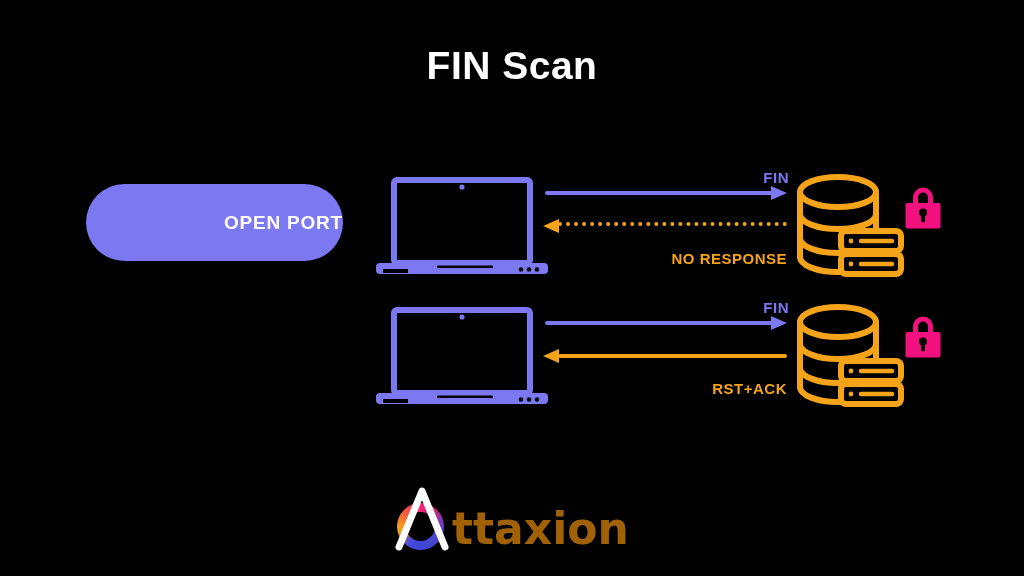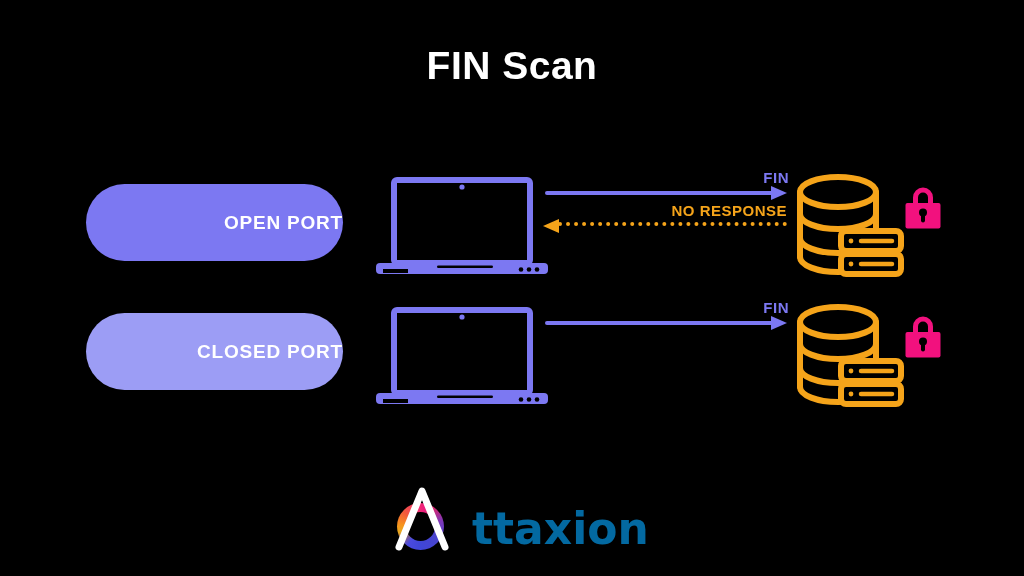--- a/index.html
+++ b/index.html
@@ -27,40 +27,40 @@
   .db-1{top:168px;} .db-2{top:298px;}
 
   .lock{position:absolute;left:903px;width:40px;height:46px;color:var(--pink);}
   .lock-1{top:184px;} .lock-2{top:313px;}
 
   .arrow-group{position:absolute;width:244px;height:30px;}
   .req{left:545px;} .resp{left:543px;}
   .req-1{top:170px;} .resp-1{top:203px;} .req-2{top:300px;} .resp-2{top:333px;}
   .arrow-label{width:100%;text-align:right;font-size:15px;font-weight:700;
     letter-spacing:.5px;line-height:16px;}
-  .purple-text{color:var(--purple);} .orange-text{color:var(--orange);}
+  .purple-text{color:var(--purple);} .orange-text{color:var(--orange);margin-top:48px;}
   .line{position:absolute;}
   .solid-right{left:0;top:21px;width:228px;height:4px;background:var(--purple);border-radius:2px;}
   .head-right{position:absolute;left:226px;top:15.5px;width:0;height:0;
     border-top:7.5px solid transparent;border-bottom:7.5px solid transparent;
     border-left:16px solid var(--purple);}
   .dotted-left{left:15px;top:19px;width:229px;height:0;border-top:4px dotted var(--orange);}
   .solid-left{left:15px;top:21px;width:229px;height:4px;background:var(--orange);border-radius:2px;}
   .head-left{position:absolute;left:0;top:15.5px;width:0;height:0;
     border-top:7.5px solid transparent;border-bottom:7.5px solid transparent;
     border-right:16px solid var(--orange);}
 
   .logo-ring{position:absolute;left:397px;top:503px;width:47px;height:47px;border-radius:50%;
     background:conic-gradient(from 180deg,
       #3f46d8 0deg,#4a4ae0 35deg,#9a6a60 60deg,#e8a81c 75deg,#f7941d 95deg,
       #f25c3a 130deg,#f23f63 160deg,#ee1e7e 190deg,#d6256e 215deg,
       #8038b8 255deg,#4a43cc 300deg,#3f46d8 360deg);}
   .logo-ring::after{content:"";position:absolute;inset:9px;background:#000;border-radius:50%;}
   .logo-a{position:absolute;left:391px;top:485px;width:62px;height:66px;}
-  .logo-text{position:absolute;left:472px;top:505px;color:#0369a1;font-size:44px;
+  .logo-text{position:absolute;left:452px;top:505px;color:#a16207;font-size:44px;
     font-weight:700;line-height:48px;font-family:"DejaVu Sans",sans-serif;letter-spacing:0;}
 </style>
 </head>
 <body>
 
 <div class="canvas">
 
   <h1 class="title">FIN Scan</h1>
 
   <div class="pill pill-open">
@@ -107,41 +107,43 @@
     <path d="M66 96 H97" stroke="currentColor" stroke-width="4.5" stroke-linecap="round"></path>
   </svg>
 
   <svg class="lock lock-1" viewBox="0 0 40 46">
     <path d="M12.5 21 V13.5 A7.5 7.5 0 0 1 27.5 13.5 V21" fill="none" stroke="currentColor" stroke-width="5"></path>
     <rect x="2.5" y="19" width="35" height="25.5" rx="2" fill="currentColor"></rect>
     <circle cx="20" cy="28.5" r="4" fill="#000"></circle>
     <rect x="18" y="30" width="4" height="8.5" rx="2" fill="#000"></rect>
   </svg>
 
-  <div class="pill pill-closed">
-    <span>CLOSED PORT</span>
-  </div>
 
   <svg class="laptop laptop-2" viewBox="0 0 175 106">
     <rect x="19" y="10" width="136" height="83" rx="3" fill="none" stroke="currentColor" stroke-width="6"></rect>
     <circle cx="87" cy="17" r="2.6" fill="currentColor"></circle>
     <rect x="1" y="93" width="172" height="11" rx="4" fill="currentColor"></rect>
     <rect x="8" y="99" width="25" height="4" fill="#000"></rect>
     <rect x="62" y="95.5" width="56" height="2.6" rx="1.3" fill="#000"></rect>
     <circle cx="146" cy="99.5" r="2.3" fill="#000"></circle>
     <circle cx="154" cy="99.5" r="2.3" fill="#000"></circle>
     <circle cx="162" cy="99.5" r="2.3" fill="#000"></circle>
   </svg>
 
   <div class="arrow-group req req-2">
     <div class="arrow-label purple-text">FIN</div>
     <div class="line solid-right"></div>
     <div class="head-right"></div>
   </div>
 
+  <div class="arrow-group resp resp-2">
+    <div class="arrow-label orange-text">RST+ACK</div>
+    <div class="line solid-left"></div>
+    <div class="head-left"></div>
+  </div>
 
   <svg class="db db-2" viewBox="0 0 110 112">
     <g fill="none" stroke="currentColor" stroke-width="6" stroke-linecap="round">
       <ellipse cx="43" cy="24" rx="38" ry="15"></ellipse>
       <path d="M5 24 V89"></path>
       <path d="M81 24 V89"></path>
       <path d="M5 46 A38 15 0 0 0 81 46"></path>
       <path d="M5 70 A38 15 0 0 0 81 70"></path>
       <path d="M5 89 A38 15 0 0 0 81 89"></path>
     </g>

